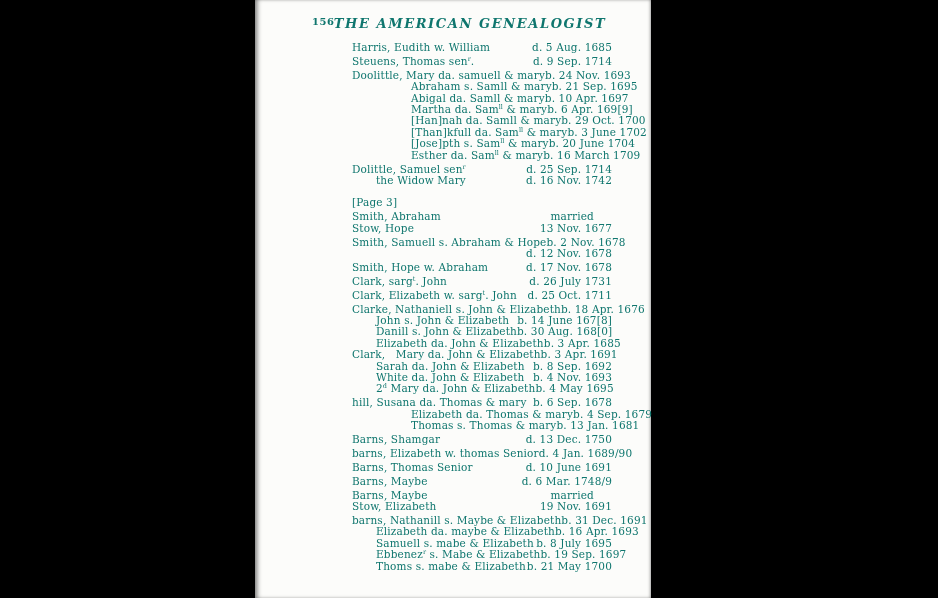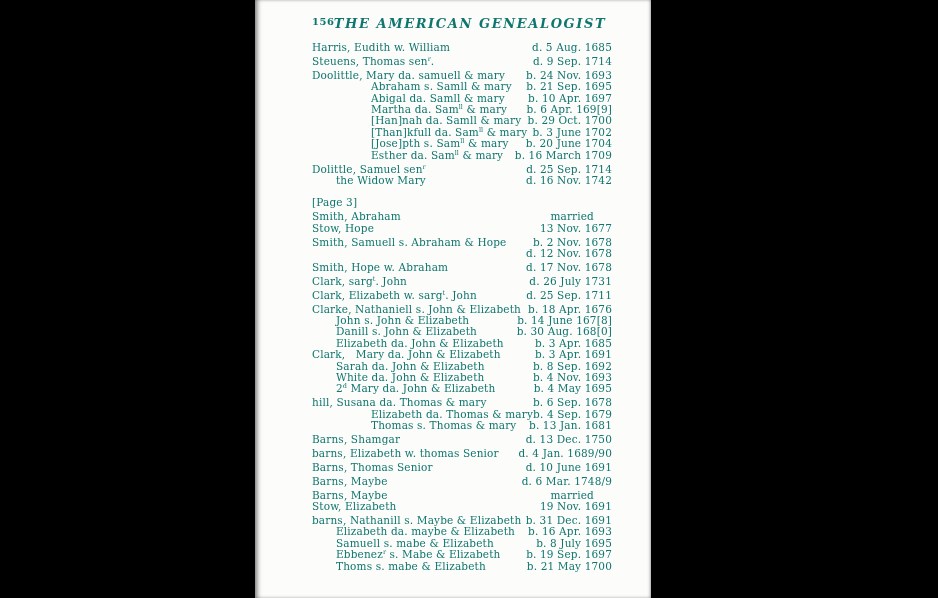--- a/index.html
+++ b/index.html
@@ -27,21 +27,21 @@
   .running-title {
     display: block;
     margin-left: 74px; margin-right: 40px;
     text-align: center;
     font-size: 13px;
     font-style: italic;
     font-weight: bold;
     letter-spacing: 1.6px;
     white-space: nowrap;
   }
-  .entries { margin-top: 14px; }
+  .entries { margin-top: 14px; margin-left: 40px; }
   .row {
     display: flex;
     align-items: baseline;
     padding-left: 57px;
     padding-right: 39px;
     line-height: 11.4px;
     font-size: 10.5px;
     letter-spacing: 0.15px;
     white-space: pre;
   }
@@ -75,21 +75,21 @@
       <div class="row indent-1"><span class="name">Esther da. Sam<sup>ll</sup> &amp; mary</span><span class="date">b. 16 March 1709</span></div>
       <div class="row indent-0 gap-block"><span class="name">Dolittle, Samuel sen<sup>r</sup></span><span class="date">d. 25 Sep. 1714</span></div>
       <div class="row indent-2"><span class="name">the Widow Mary</span><span class="date">d. 16 Nov. 1742</span></div>
       <div class="row indent-0 gap-section"><span class="name">[Page 3]</span><span class="date"></span></div>
       <div class="row indent-0 gap-block"><span class="name">Smith, Abraham</span><span class="date married">married</span></div>
       <div class="row indent-0"><span class="name">Stow, Hope</span><span class="date">13 Nov. 1677</span></div>
       <div class="row indent-0 gap-block"><span class="name">Smith, Samuell s. Abraham &amp; Hope</span><span class="date">b. 2 Nov. 1678</span></div>
       <div class="row indent-0"><span class="name"></span><span class="date">d. 12 Nov. 1678</span></div>
       <div class="row indent-0 gap-block"><span class="name">Smith, Hope w. Abraham</span><span class="date">d. 17 Nov. 1678</span></div>
       <div class="row indent-0 gap-block"><span class="name">Clark, sarg<sup>t</sup>. John</span><span class="date">d. 26 July 1731</span></div>
-      <div class="row indent-0 gap-block"><span class="name">Clark, Elizabeth w. sarg<sup>t</sup>. John</span><span class="date">d. 25 Sep. 1711</span></div>
+      <div class="row indent-0 gap-block"><span class="name">Clark, Elizabeth w. sarg<sup>t</sup>. John</span><span class="date">d. 25 Oct. 1711</span></div>
       <div class="row indent-0 gap-block"><span class="name">Clarke, Nathaniell s. John &amp; Elizabeth</span><span class="date">b. 18 Apr. 1676</span></div>
       <div class="row indent-2"><span class="name">John s. John &amp; Elizabeth</span><span class="date">b. 14 June 167[8]</span></div>
       <div class="row indent-2"><span class="name">Danill s. John &amp; Elizabeth</span><span class="date">b. 30 Aug. 168[0]</span></div>
       <div class="row indent-2"><span class="name">Elizabeth da. John &amp; Elizabeth</span><span class="date">b. 3 Apr. 1685</span></div>
       <div class="row indent-0"><span class="name">Clark,   Mary da. John &amp; Elizabeth</span><span class="date">b. 3 Apr. 1691</span></div>
       <div class="row indent-2"><span class="name">Sarah da. John &amp; Elizabeth</span><span class="date">b. 8 Sep. 1692</span></div>
       <div class="row indent-2"><span class="name">White da. John &amp; Elizabeth</span><span class="date">b. 4 Nov. 1693</span></div>
       <div class="row indent-2"><span class="name">2<sup>d</sup> Mary da. John &amp; Elizabeth</span><span class="date">b. 4 May 1695</span></div>
       <div class="row indent-0 gap-block"><span class="name">hill, Susana da. Thomas &amp; mary</span><span class="date">b. 6 Sep. 1678</span></div>
       <div class="row indent-1"><span class="name">Elizabeth da. Thomas &amp; mary</span><span class="date">b. 4 Sep. 1679</span></div>

